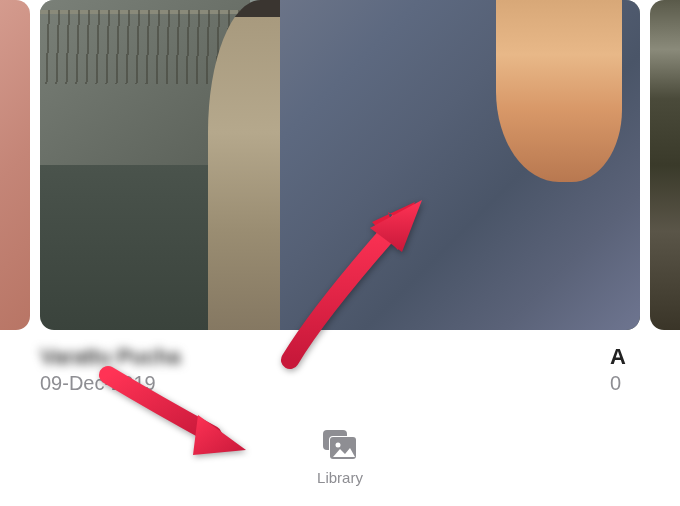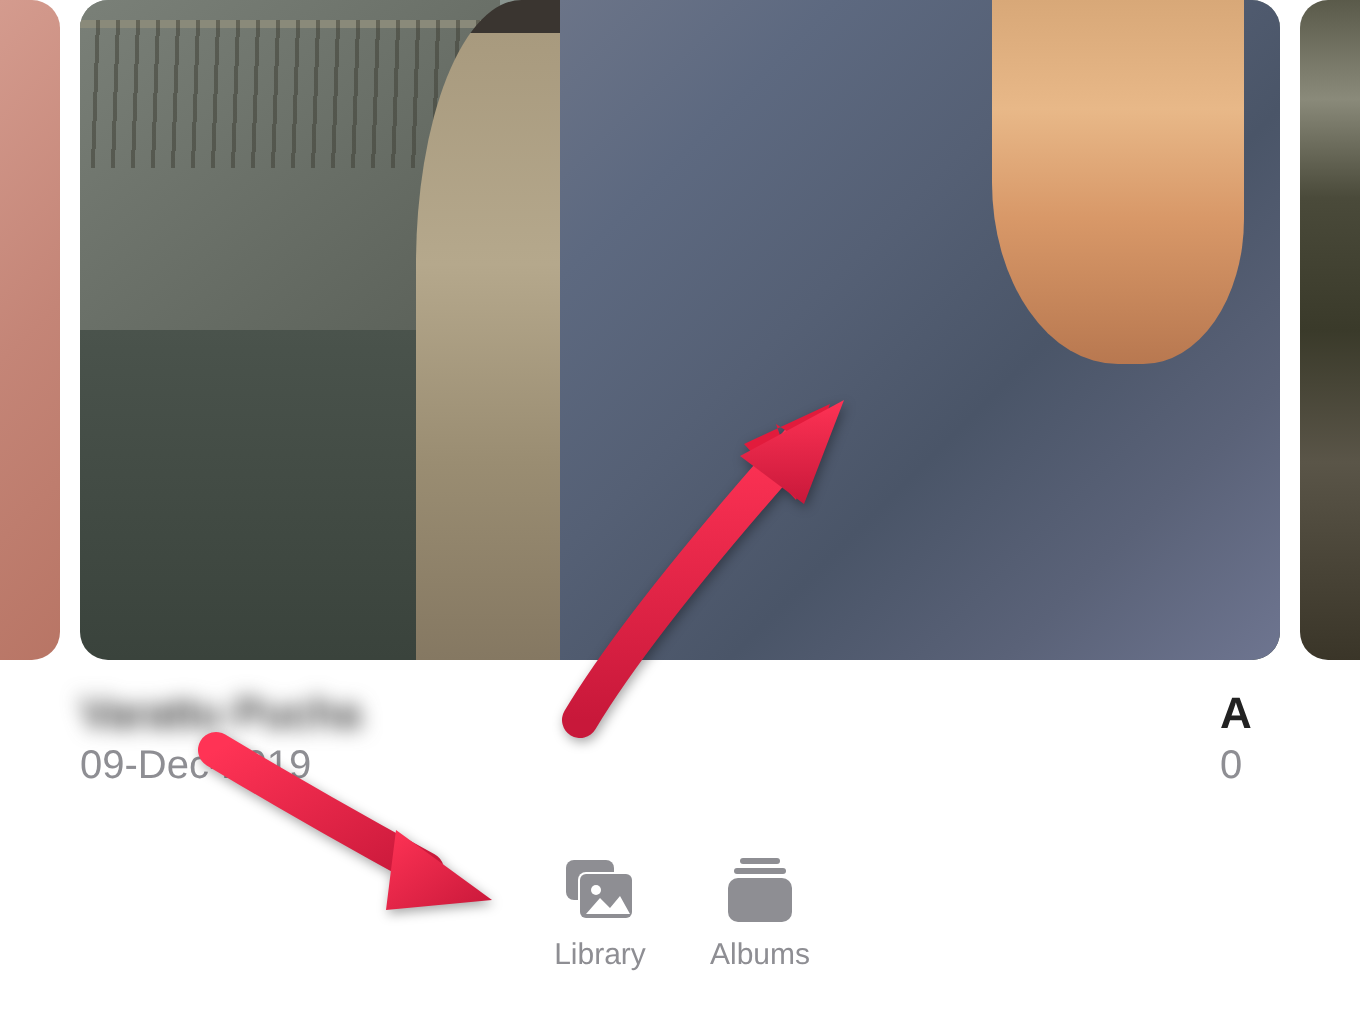--- a/index.html
+++ b/index.html
@@ -212,30 +212,20 @@
         <rect x="9" y="9" width="28" height="24" rx="4" fill="#fff"></rect>
         <rect x="10" y="10" width="26" height="22" rx="3" fill="#8e8e93"></rect>
         <circle cx="18" cy="18" r="2.5" fill="#fff"></circle>
         <path d="M13 30 L20 22 L25 27 L30 21 L35 30 Z" fill="#fff"></path>
       </svg>
     </div>
     <div class="tab-label">Library</div>
   </div>
 
 
-  <div class="tab">
-    <div class="tab-icon">
-      <svg width="38" height="36" viewBox="0 0 38 36">
-        <rect x="9" y="2" width="20" height="3" rx="1.5" fill="#8e8e93"></rect>
-        <rect x="6" y="7" width="26" height="3" rx="1.5" fill="#8e8e93"></rect>
-        <rect x="3" y="12" width="32" height="22" rx="5" fill="#8e8e93"></rect>
-      </svg>
-    </div>
-    <div class="tab-label">Albums</div>
-  </div>
 
 </div>
 
 <div class="arrow" style="left:280px; top:190px;">
   <svg width="200" height="180" viewBox="0 0 200 180">
     <defs>
       <linearGradient id="ag1" x1="0" y1="1" x2="0" y2="0">
         <stop offset="0" stop-color="#c8183a"></stop>
         <stop offset="1" stop-color="#ff3355"></stop>
       </linearGradient>

